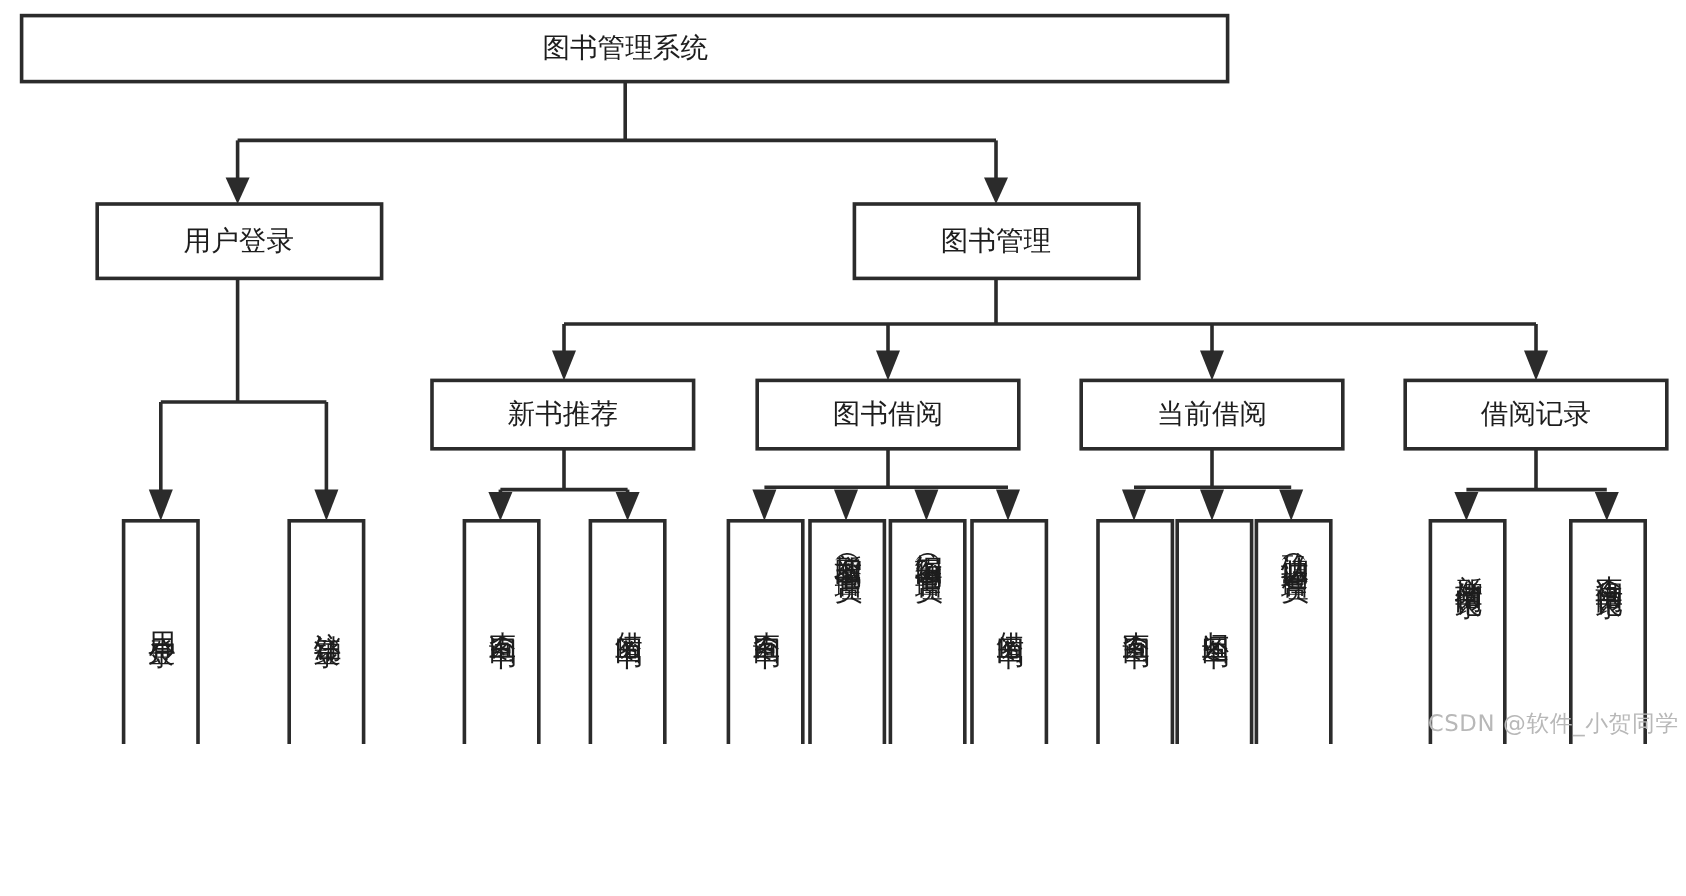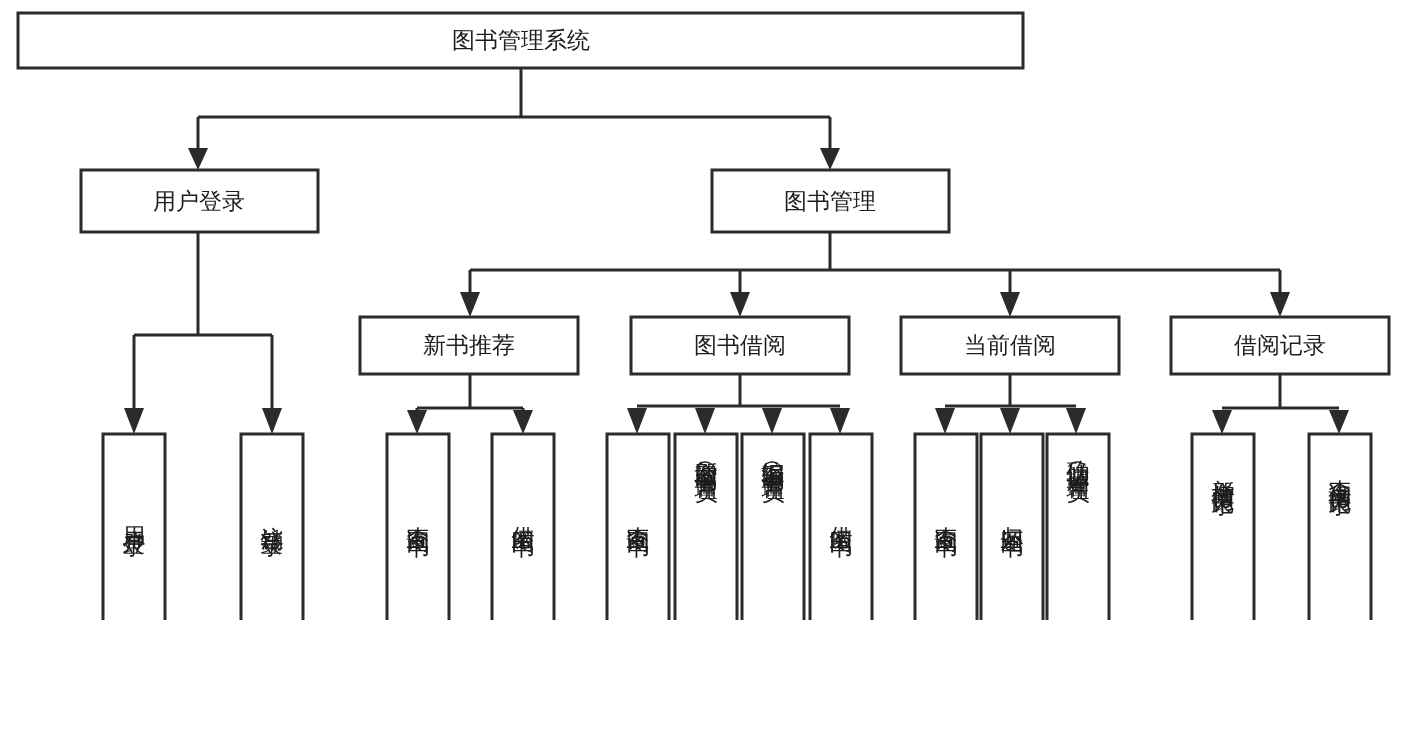--- a/index.html
+++ b/index.html
@@ -239,13 +239,14 @@
     <span>确认归还（管理员）</span>
   </div>
 
   <div class="vlabel-wrap" style="left:1192px; top:434px; width:62px; height:303px; padding-top:27px;">
     <span>新增借阅记录</span>
   </div>
   <div class="vlabel-wrap" style="left:1309px; top:434px; width:62px; height:303px; padding-top:27px;">
     <span>查询借阅记录</span>
   </div>
 
+  <div class="watermark">CSDN @软件_小贺同学</div>
 </div>
 
 </body></html>

